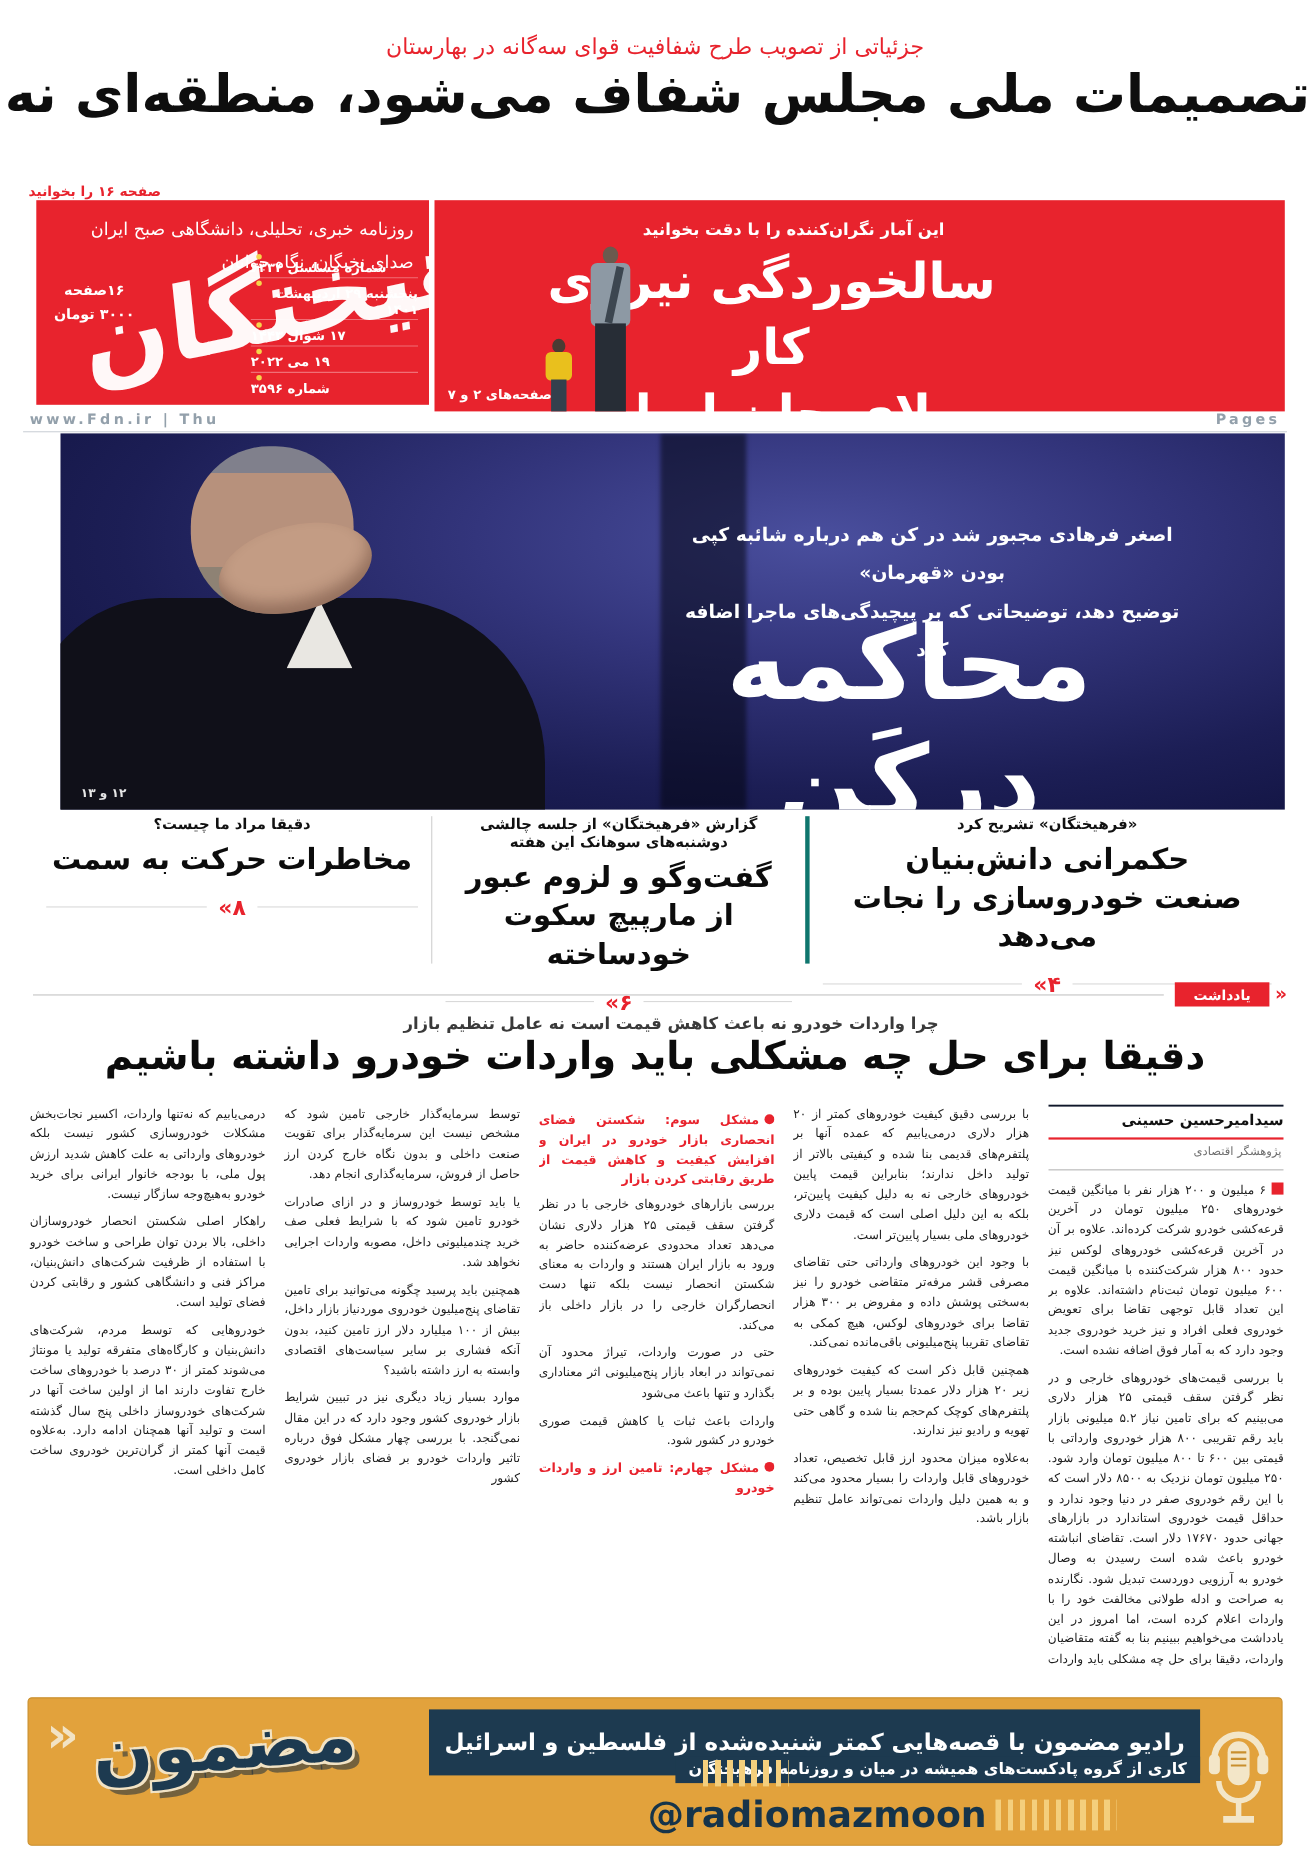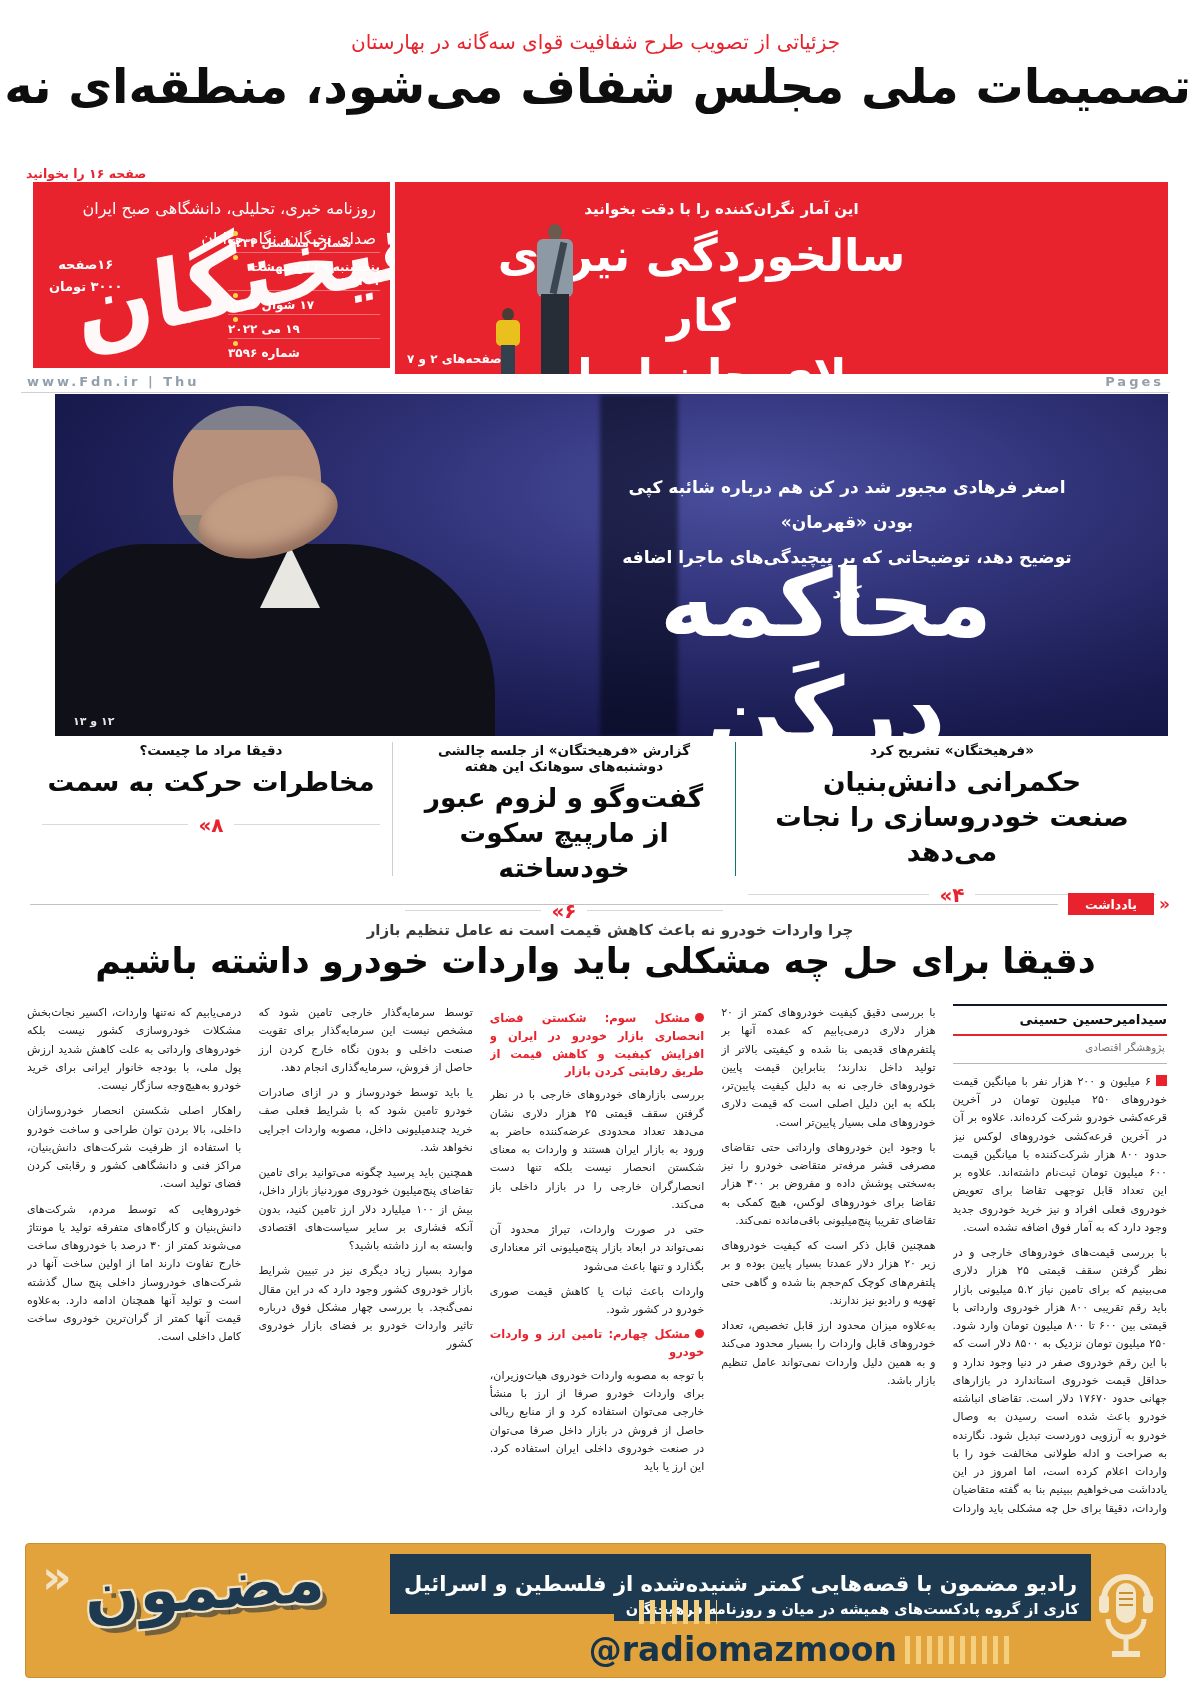--- a/index.html
+++ b/index.html
@@ -55,21 +55,21 @@
   .f-face{position:absolute;left:118px;top:12px;width:148px;height:152px;border-radius:48%;background:linear-gradient(#80808c 0 16%,#b7917c 16% 72%,#8e8274 72% 100%);}
   .f-hand{position:absolute;left:142px;top:84px;width:142px;height:78px;border-radius:50%;background:#c39c84;transform:rotate(-14deg);box-shadow:inset 0 -10px 14px rgba(60,30,20,.35);}
   .photo-caption{position:absolute;top:76px;right:86px;width:470px;text-align:center;color:#fff;font-size:17px;font-weight:bold;line-height:2.05;}
   .photo-title{position:absolute;top:156px;right:62px;width:560px;text-align:center;color:#fff;font-size:93px;font-weight:bold;}
   .photo-pageref{position:absolute;left:18px;bottom:8px;color:#e6e6e6;font-size:11px;font-weight:bold;}
 
   
   .teasers{position:absolute;top:742px;left:30px;width:1138px;height:134px;display:flex;direction:rtl;}
   .teaser{padding:0 12px;text-align:center;}
   .t0{flex:0 0 432px;}
-  .t1{flex:0 0 344px;border-left:1px solid #cfcfcf;border-right:1px solid #0f766e;}
+  .t1{flex:0 0 344px;border-left:1px solid #cfcfcf;border-right:4px solid #0f766e;}
   .t2{flex:1 1 auto;}
   .teaser .kicker{font-size:13.5px;color:#111;font-weight:bold;}
   .teaser .title{margin-top:7px;font-size:26.5px;font-weight:bold;color:#0c0c0c;line-height:1.32;}
   .pline{display:flex;align-items:center;margin-top:13px;}
   .pline::before,.pline::after{content:"";flex:1;height:1px;background:#d9d9d9;}
   .pnum{color:var(--red);font-weight:bold;font-size:20px;padding:0 10px;direction:ltr;}
 
   
   .note-divider{position:absolute;top:893px;left:30px;width:1140px;height:22px;}
   .note-line{position:absolute;top:11px;left:0;right:112px;height:1px;background:#c3c3c3;}
@@ -240,21 +240,20 @@
       <p>با وجود این خودروهای وارداتی حتی تقاضای مصرفی قشر مرفه‌تر متقاضی خودرو را نیز به‌سختی پوشش داده و مفروض بر ۳۰۰ هزار تقاضا برای خودروهای لوکس، هیچ کمکی به تقاضای تقریبا پنج‌میلیونی باقی‌مانده نمی‌کند.</p>
       <p>همچنین قابل ذکر است که کیفیت خودروهای زیر ۲۰ هزار دلار عمدتا بسیار پایین بوده و بر پلتفرم‌های کوچک کم‌حجم بنا شده و گاهی حتی تهویه و رادیو نیز ندارند.</p>
       <p>به‌علاوه میزان محدود ارز قابل تخصیص، تعداد خودروهای قابل واردات را بسیار محدود می‌کند و به همین دلیل واردات نمی‌تواند عامل تنظیم بازار باشد.</p>
     </div>
     <div class="bcol">
       <div class="subhead"><span class="bullet"></span><span>مشکل سوم: شکستن فضای انحصاری بازار خودرو در ایران و افزایش کیفیت و کاهش قیمت از طریق رقابتی کردن بازار</span></div>
       <p>بررسی بازارهای خودروهای خارجی با در نظر گرفتن سقف قیمتی ۲۵ هزار دلاری نشان می‌دهد تعداد محدودی عرضه‌کننده حاضر به ورود به بازار ایران هستند و واردات به معنای شکستن انحصار نیست بلکه تنها دست انحصارگران خارجی را در بازار داخلی باز می‌کند.</p>
       <p>حتی در صورت واردات، تیراژ محدود آن نمی‌تواند در ابعاد بازار پنج‌میلیونی اثر معناداری بگذارد و تنها باعث می‌شود</p>
       <p>واردات باعث ثبات یا کاهش قیمت صوری خودرو در کشور شود.</p>
       <div class="subhead"><span class="bullet"></span><span>مشکل چهارم: تامین ارز و واردات خودرو</span></div>
-      <p>با توجه به مصوبه واردات خودروی هیات‌وزیران، برای واردات خودرو صرفا از ارز با منشأ خارجی می‌توان استفاده کرد و از منابع ریالی حاصل از فروش در بازار داخل صرفا می‌توان در صنعت خودروی داخلی ایران استفاده کرد. این ارز یا باید</p>
     </div>
     <div class="bcol">
       <p>توسط سرمایه‌گذار خارجی تامین شود که مشخص نیست این سرمایه‌گذار برای تقویت صنعت داخلی و بدون نگاه خارج کردن ارز حاصل از فروش، سرمایه‌گذاری انجام دهد.</p>
       <p>یا باید توسط خودروساز و در ازای صادرات خودرو تامین شود که با شرایط فعلی صف خرید چندمیلیونی داخل، مصوبه واردات اجرایی نخواهد شد.</p>
       <p>همچنین باید پرسید چگونه می‌توانید برای تامین تقاضای پنج‌میلیون خودروی موردنیاز بازار داخل، بیش از ۱۰۰ میلیارد دلار ارز تامین کنید، بدون آنکه فشاری بر سایر سیاست‌های اقتصادی وابسته به ارز داشته باشید؟</p>
       <p>موارد بسیار زیاد دیگری نیز در تبیین شرایط بازار خودروی کشور وجود دارد که در این مقال نمی‌گنجد. با بررسی چهار مشکل فوق درباره تاثیر واردات خودرو بر فضای بازار خودروی کشور</p>
     </div>
     <div class="bcol">
       <p>درمی‌یابیم که نه‌تنها واردات، اکسیر نجات‌بخش مشکلات خودروسازی کشور نیست بلکه خودروهای وارداتی به علت کاهش شدید ارزش پول ملی، با بودجه خانوار ایرانی برای خرید خودرو به‌هیچ‌وجه سازگار نیست.</p>
       <p>راهکار اصلی شکستن انحصار خودروسازان داخلی، بالا بردن توان طراحی و ساخت خودرو با استفاده از ظرفیت شرکت‌های دانش‌بنیان، مراکز فنی و دانشگاهی کشور و رقابتی کردن فضای تولید است.</p>

